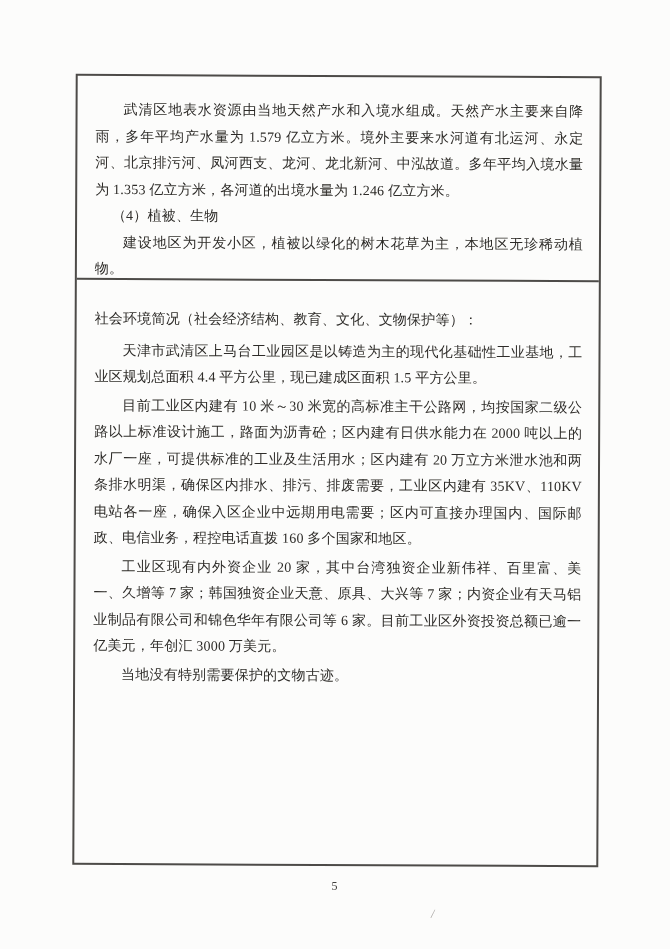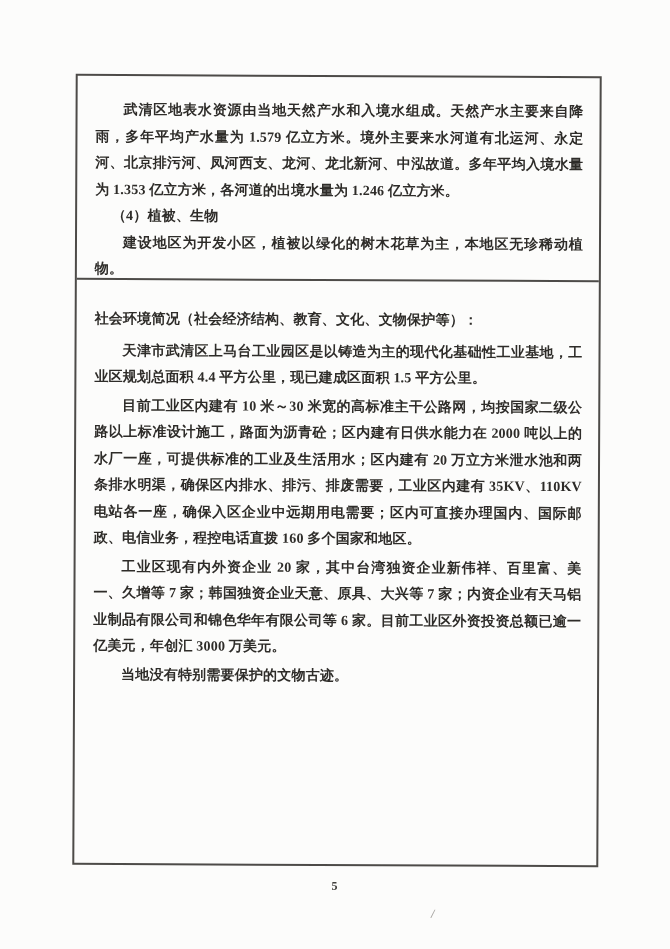--- a/index.html
+++ b/index.html
@@ -11,21 +11,20 @@
     width: 670px;
     height: 949px;
     overflow: hidden;
     font-family: "Liberation Serif", "DejaVu Serif", serif;
   }
   .sheet {
     position: relative;
     width: 670px;
     height: 949px;
     background: #fcfcfb;
-    font-weight: bold;
   }
   .doc-table {
     position: absolute;
     left: 74px;
     top: 75px;
     width: 526px;
     box-sizing: border-box;
     border: 2px solid #4d4b48;
     transform: rotate(0.25deg);
     transform-origin: 50% 50%;

